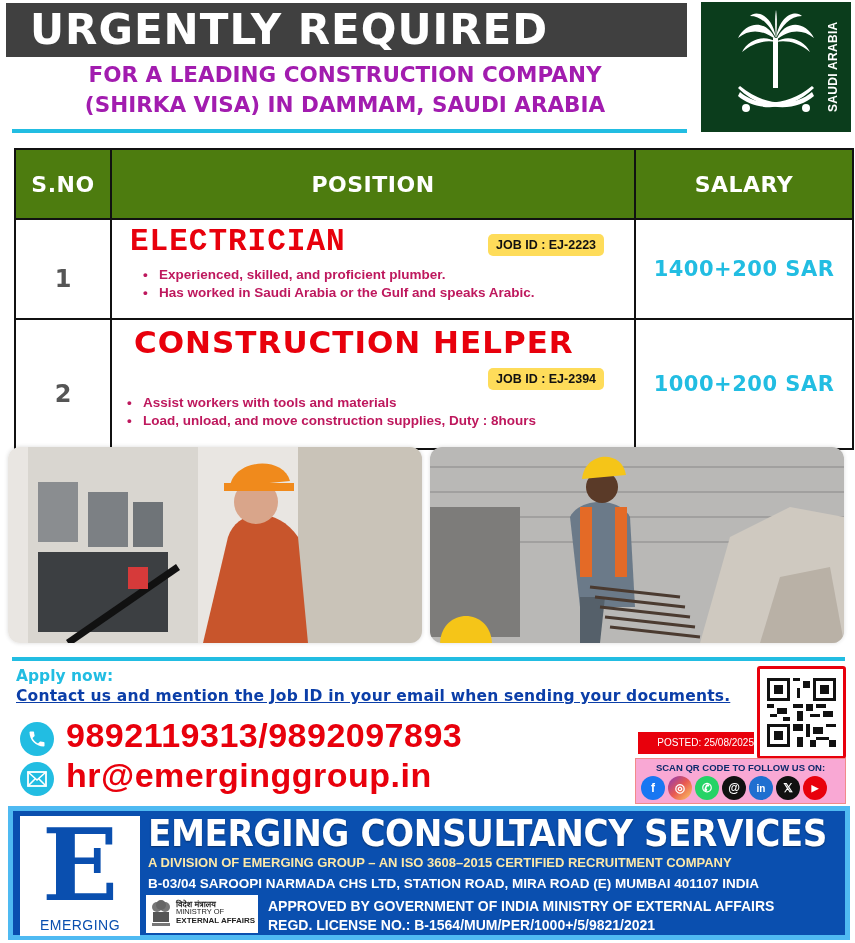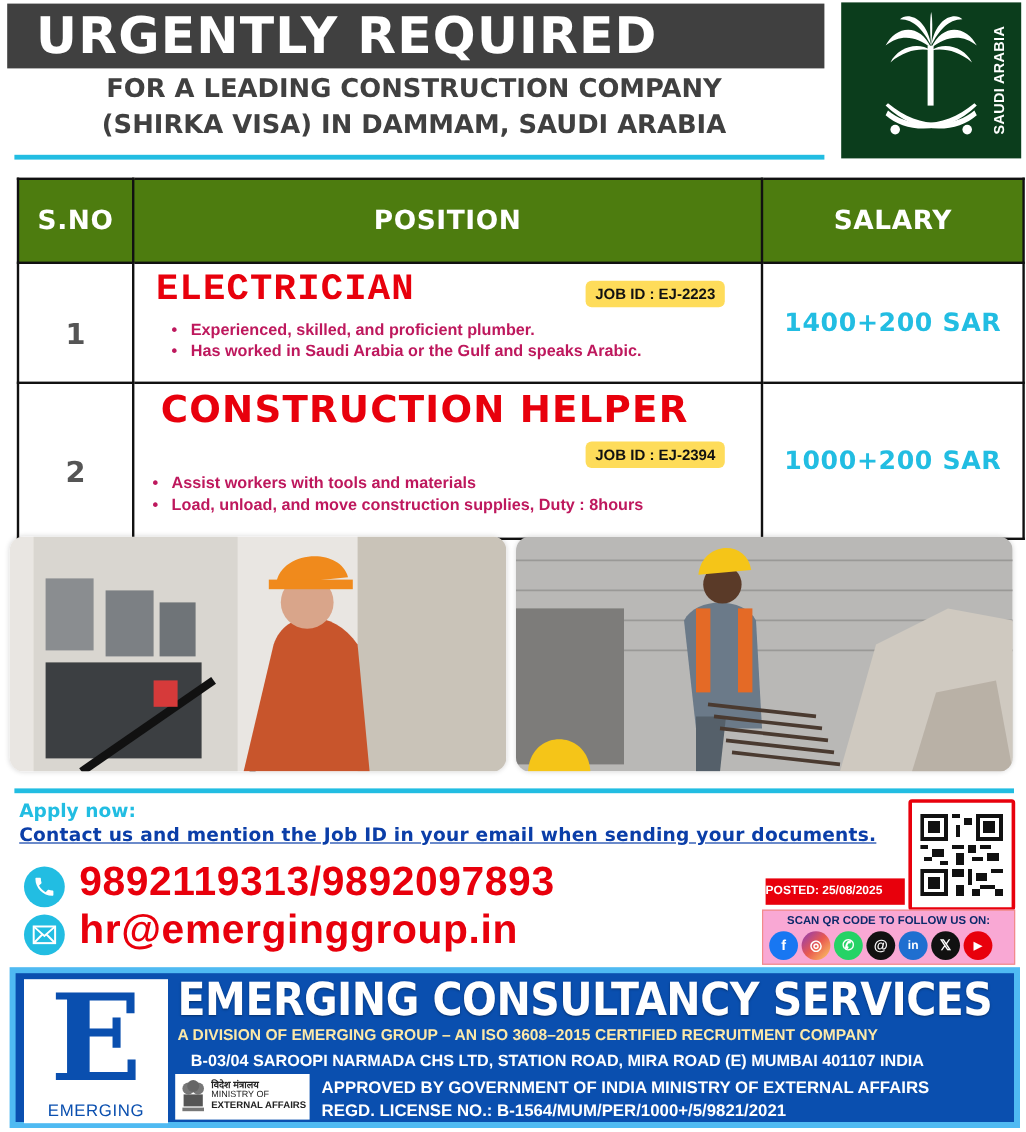--- a/index.html
+++ b/index.html
@@ -8,21 +8,21 @@
 
   
   .urgent-banner {
     position: absolute; left: 6px; top: 3px; width: 681px; height: 54px;
     background: #404040; color: #fff;
     font-family: "DejaVu Sans", sans-serif; font-weight: bold; font-size: 42px;
     letter-spacing: 1px; line-height: 54px; padding-left: 24px;
   }
   .subtitle {
     position: absolute; left: 20px; top: 60px; width: 650px; text-align: center;
-    font-family: "DejaVu Sans", sans-serif; font-weight: bold; font-size: 21.5px; line-height: 30px; color: #404040;
+    font-family: "DejaVu Sans", sans-serif; font-weight: bold; font-size: 21.5px; line-height: 30px; color: #a21caf;
   }
   .header-rule { position: absolute; left: 12px; top: 129px; width: 675px; height: 4px; background: #22bde2; }
 
   .flag {
     position: absolute; left: 701px; top: 2px; width: 150px; height: 130px; background: #0b3d1c;
   }
   .flag-emblem { position: absolute; left: 25px; top: 6px; width: 100px; height: 115px; }
   .flag-text {
     position: absolute; right: 7px; top: 10px; height: 110px; width: 18px;
     writing-mode: vertical-rl; transform: rotate(180deg);
@@ -79,35 +79,35 @@
     position: absolute; width: 34px; height: 34px; border-radius: 50%; background: #22bde2;
     display: flex; align-items: center; justify-content: center;
   }
   .phone-icon { left: 20px; top: 722px; }
   .mail-icon { left: 20px; top: 762px; }
   .contact-big { position: absolute; left: 66px; color: #e8000c; font-weight: bold; font-size: 34px; letter-spacing: .5px; white-space: nowrap; }
   .phone-text { top: 716px; }
   .email-text { top: 756px; }
 
   .qr-box { position: absolute; left: 757px; top: 666px; width: 89px; height: 93px; border: 3px solid #e8000c; border-radius: 3px; background: #fff; padding: 7px; }
-  .posted { position: absolute; left: 638px; top: 732px; width: 116px; height: 22px; background: #e8000c; color: #fff; font-size: 10px; font-weight: bold; line-height: 22px; text-align: left; }
+  .posted { position: absolute; left: 638px; top: 732px; width: 116px; height: 22px; background: #e8000c; color: #fff; font-size: 10px; font-weight: normal; line-height: 22px; text-align: right; }
   .social-box { position: absolute; left: 635px; top: 758px; width: 211px; height: 46px; background: #f9a8d4; border: 1.5px solid #f28a8a; }
   .social-label { position: absolute; left: 0; top: 3px; width: 100%; text-align: center; font-size: 9.5px; font-weight: bold; color: #0d2a6b; }
   .social-row { position: absolute; left: 5px; top: 17px; display: flex; gap: 3px; }
   .soc { width: 24px; height: 24px; border-radius: 50%; color: #fff; font-size: 12px; font-weight: bold; display: flex; align-items: center; justify-content: center; }
 
   
   .footer { position: absolute; left: 8px; top: 806px; width: 842px; height: 134px; background: #4fbaf2; padding: 5px; }
   .footer-inner { position: relative; width: 100%; height: 100%; background: #0a4faf; }
   .logo-box { position: absolute; left: 7px; top: 5px; width: 120px; height: 120px; background: #fff; }
   .logo-e { position: absolute; left: 12px; top: -6px; width: 96px; text-align: center; font-family: "DejaVu Serif", serif; font-weight: bold; font-size: 100px; color: #0a4faf; line-height: 110px; }
   .logo-text { position: absolute; left: 0; bottom: 3px; width: 100%; text-align: center; color: #0a4faf; font-size: 14px; letter-spacing: .5px; }
   .company { position: absolute; left: 135px; top: 0px; color: #fff; font-weight: bold; font-size: 38px; font-family: "DejaVu Sans", sans-serif; letter-spacing: -.5px; transform: scaleX(.9); transform-origin: left; white-space: nowrap; text-shadow: 0 1px 2px rgba(0,0,0,.4); }
   .division { position: absolute; left: 135px; top: 44px; color: #fde9a8; font-weight: bold; font-size: 13px; white-space: nowrap; }
-  .address { position: absolute; left: 146px; top: 65px; color: #fff; font-weight: bold; font-size: 13.5px; white-space: nowrap; }
+  .address { position: absolute; left: 135px; top: 65px; color: #fff; font-weight: bold; font-size: 13.5px; white-space: nowrap; }
   .mea-box { position: absolute; left: 133px; top: 84px; width: 112px; height: 38px; background: #fff; }
   .mea-emblem { position: absolute; left: 4px; top: 3px; width: 22px; height: 32px; }
   .mea-hindi { position: absolute; left: 30px; top: 3px; font-size: 8px; color: #222; font-weight: bold; }
   .mea-l1 { position: absolute; left: 30px; top: 12px; font-size: 7.5px; color: #222; }
   .mea-l2 { position: absolute; left: 30px; top: 21px; font-size: 8px; color: #222; font-weight: bold; }
   .approved { position: absolute; left: 255px; top: 87px; color: #fff; font-weight: bold; font-size: 14px; white-space: nowrap; }
   .license { position: absolute; left: 255px; top: 106px; color: #fff; font-weight: bold; font-size: 14px; white-space: nowrap; }
 </style>
 </head>
 <body>

